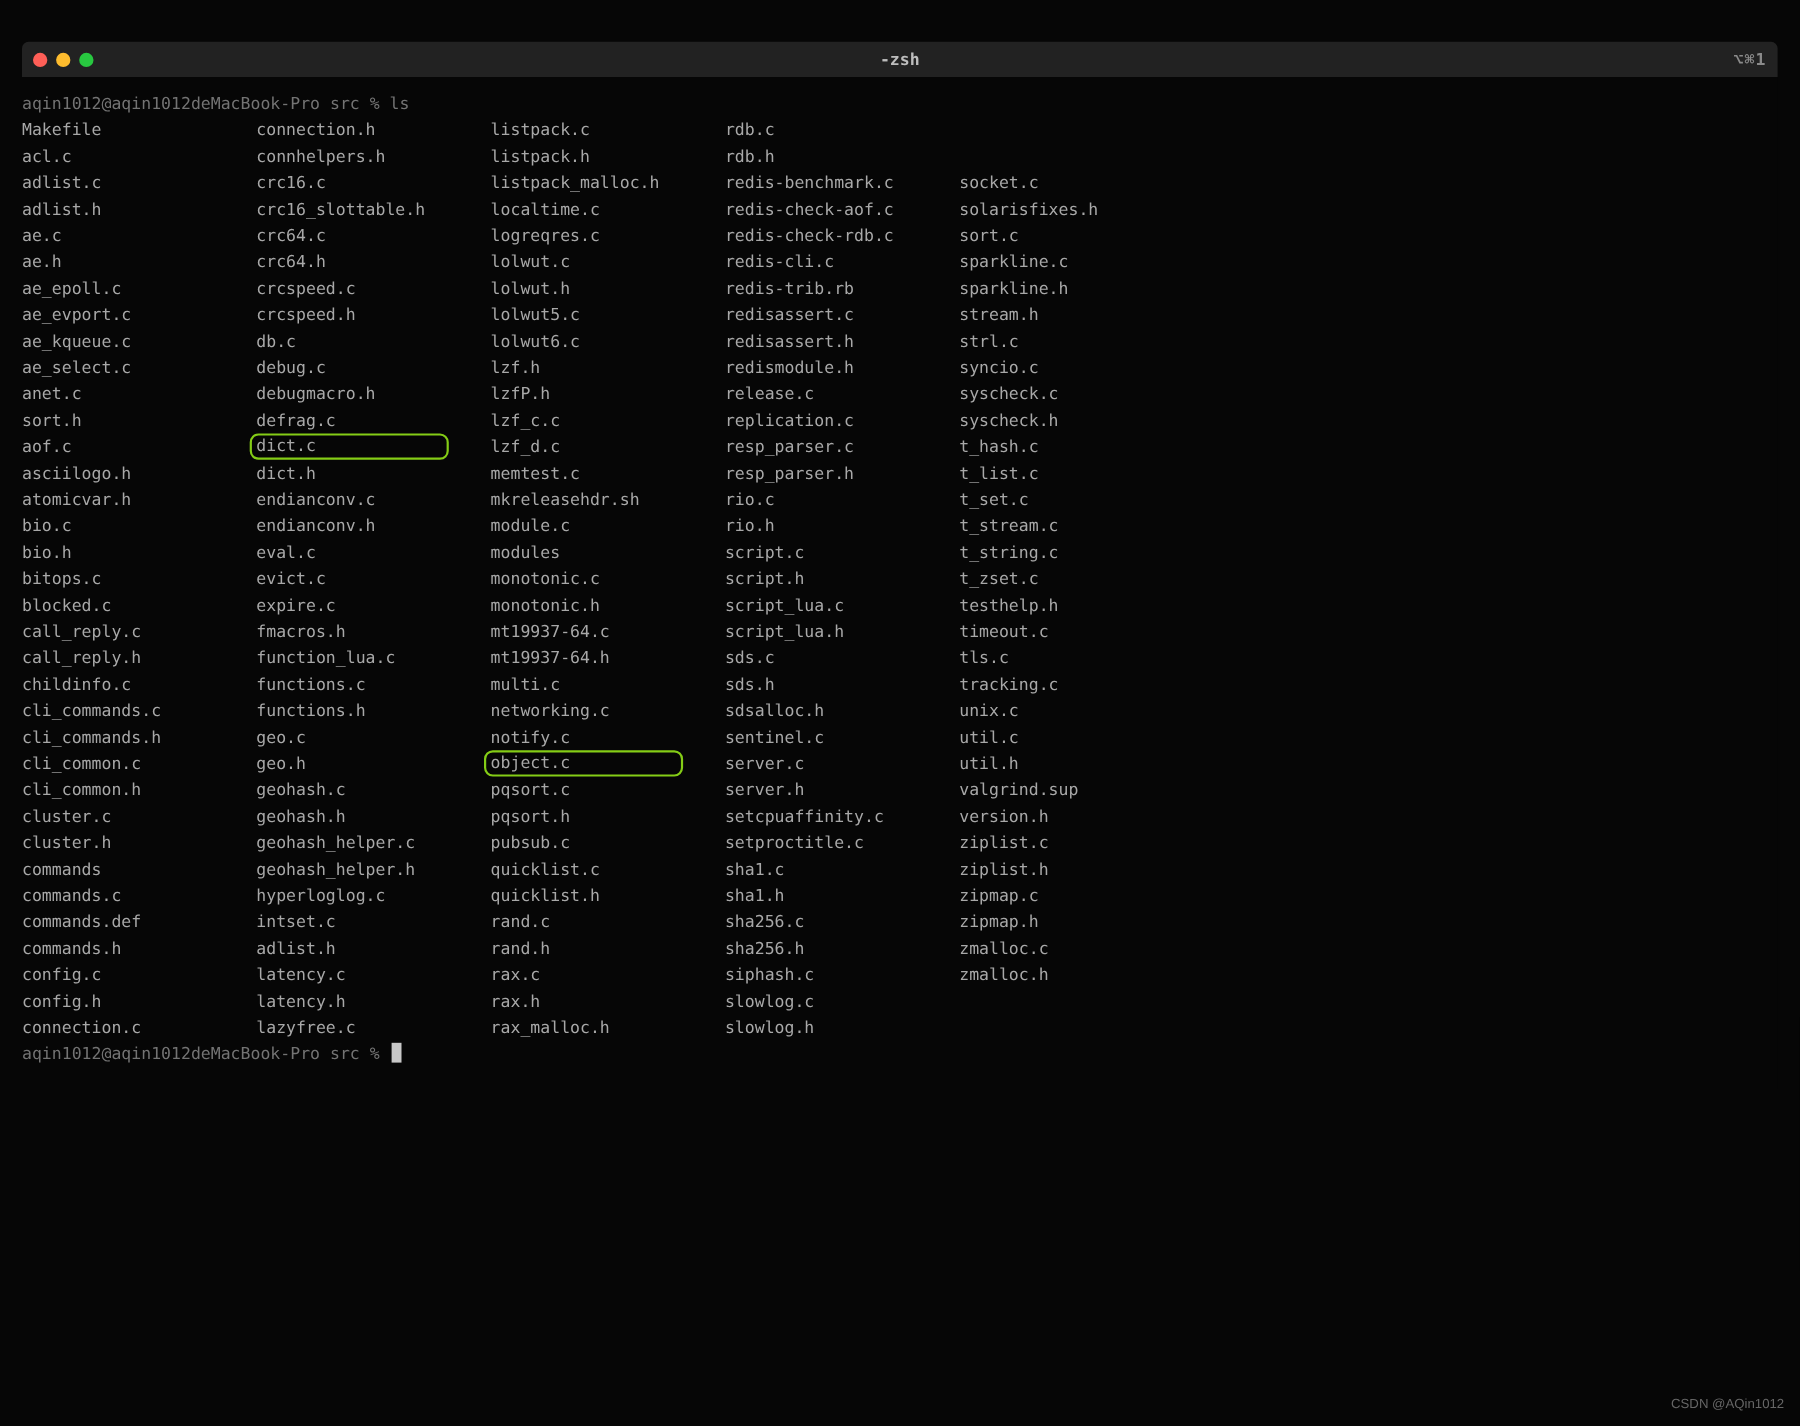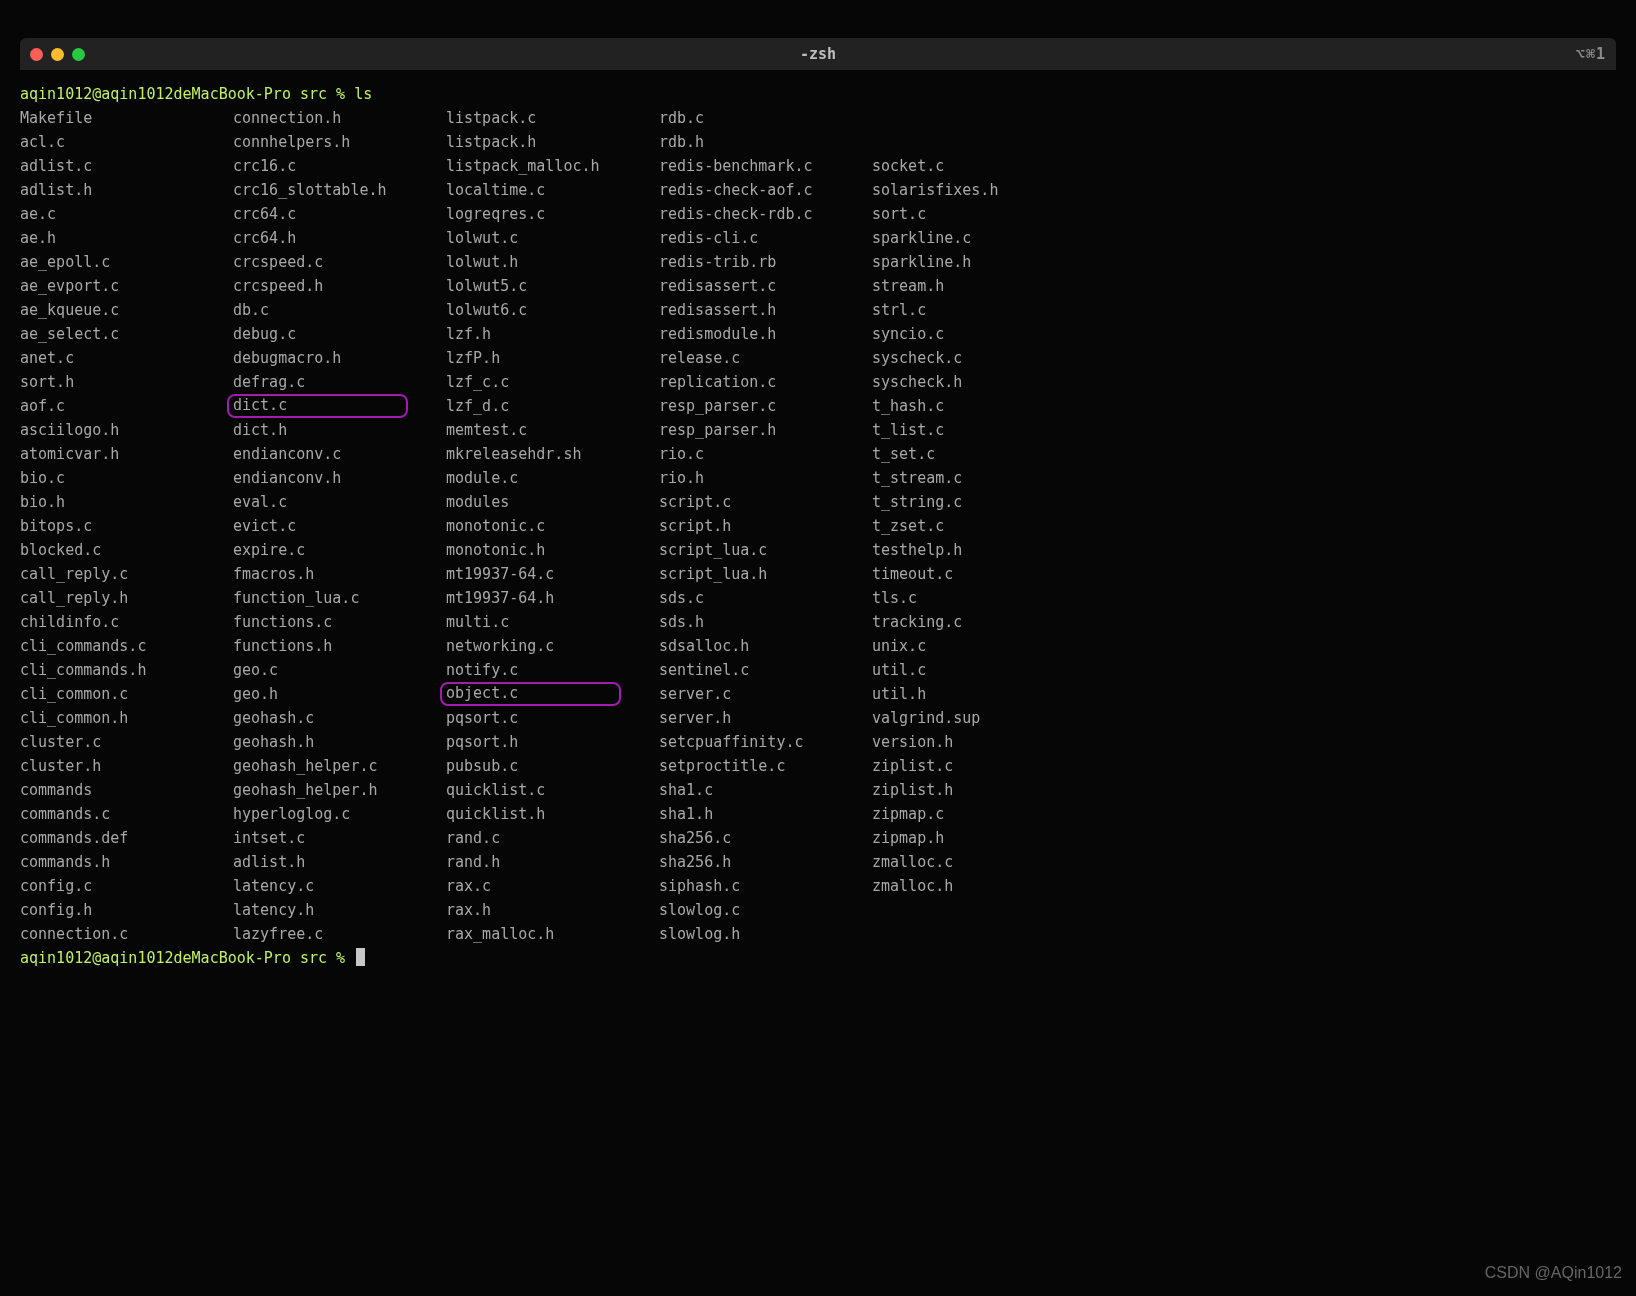--- a/index.html
+++ b/index.html
@@ -48,57 +48,57 @@
   margin-left: auto;
   color: #8a8a8a;
   font-weight: 600;
   letter-spacing: 1px;
 }
 .terminal {
   background: #060606;
   padding: 12px 0 20px 0;
 }
 .prompt-line {
-  color: #bef264;
+  color: #737373;
 }
 .listing {
   display: flex;
   gap: 38px;
 }
 .col {
   display: flex;
   flex-direction: column;
   min-width: 175px;
   justify-content: center;
 }
 .col span {
   white-space: nowrap;
 }
 .highlight {
   display: inline-block;
-  border: 2px solid #a21caf;
+  border: 2px solid #84cc16;
   border-radius: 8px;
   padding: 0 4px;
   margin-left: -6px;
   line-height: 1.3;
 }
 .cursor-box {
   display: inline-block;
   width: 9px;
   height: 18px;
   background: #c7c7c7;
   vertical-align: -3px;
   margin-left: 2px;
 }
 .watermark {
   position: fixed;
   right: 14px;
   bottom: 10px;
   color: #666;
-  font-size: 16px;
+  font-size: 12px;
   font-family: sans-serif;
 }
 </style>
 </head>
 <body>
 
 <div class="wrap">
   <div class="title-bar">
     <div class="traffic">
       <div class="dot red"></div>

